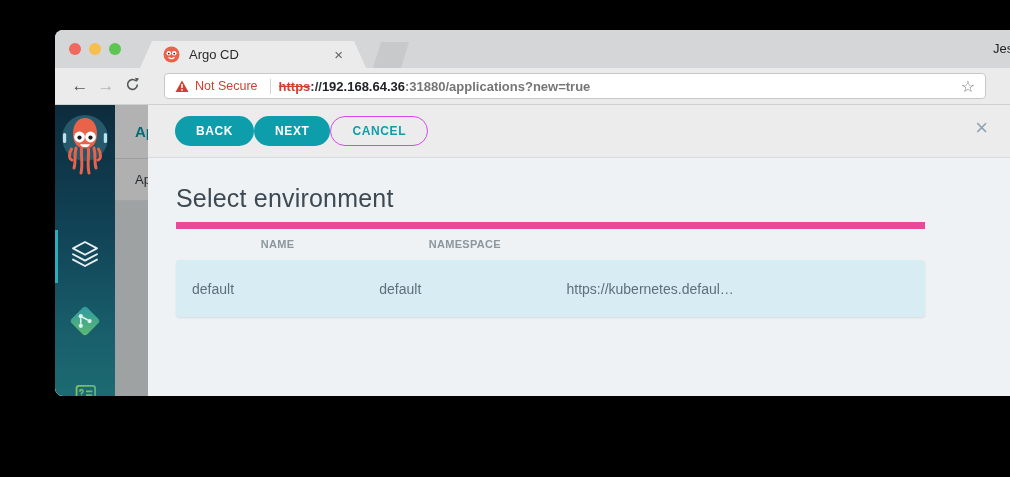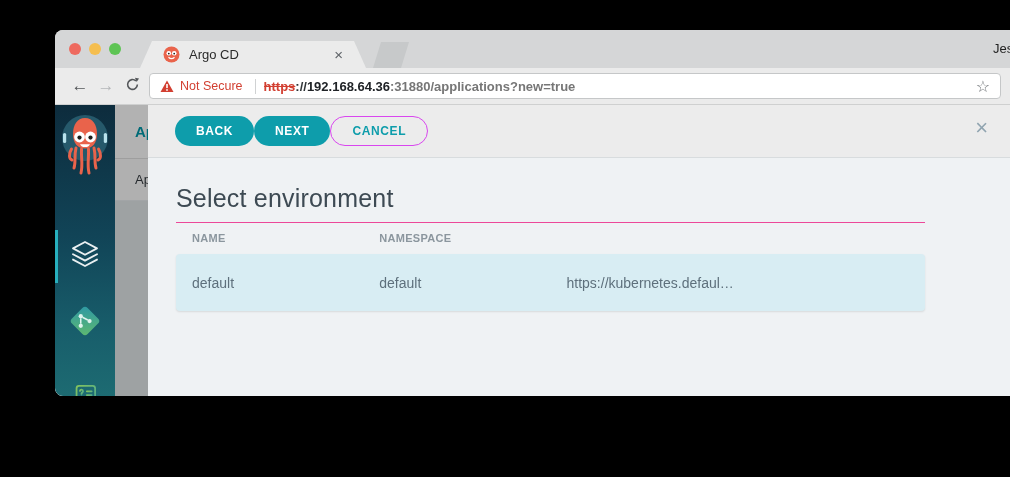--- a/index.html
+++ b/index.html
@@ -41,21 +41,21 @@
   
   .toolbar {
     height:37px; background:#ebebeb; border-bottom:1px solid #cfd0d0;
     display:flex; align-items:center; padding:0 12px;
   }
   .nav-ic { font-size:17px; color:#54575a; width:26px; text-align:center; flex:0 0 auto; }
   .nav-ic.disabled { color:#b4b6b8; }
   .reload-ic { width:26px; text-align:center; flex:0 0 auto; }
   .urlbar {
     flex:1; min-width:0; height:26px; background:#fff; border:1px solid #c5c7c8;
-    border-radius:4px; margin:0 4px; display:flex; align-items:center; padding:0 10px;
+    border-radius:4px; margin:0 19px; display:flex; align-items:center; padding:0 10px;
   }
   .warn-text { color:#d23f31; font-size:12.5px; margin:0 4px 0 6px; white-space:nowrap; }
   .url-divider { width:1px; height:15px; background:#d0d2d3; margin:0 8px; flex:0 0 auto; }
   .url-text { font-size:13px; white-space:nowrap; overflow:hidden; flex:1; color:#767676;font-weight:bold; }
   .url-text .scheme { color:#d23f31; text-decoration:line-through; }
   .url-text .sep  { color:#303437; }
   .url-text .host { color:#202327; }
   .url-text .rest { color:#767676; }
   .star-ic { font-size:16px; color:#6e7276; margin-left:8px; flex:0 0 auto; }
   .menu-dots { font-size:15px; font-weight:bold; color:#54575a; width:18px; text-align:center; flex:0 0 auto; }
@@ -94,21 +94,21 @@
     display:inline-flex; align-items:center; padding:0 21px; border:none; cursor:pointer;
     font-family:"Liberation Sans", sans-serif;
   }
   .btn.filled  { background:#0e9dab; color:#fff; }
   .btn.outline { background:transparent; border:1px solid #d946ef; color:#0e9dab; }
   .m-close { position:absolute; right:47px; top:12px; font-size:22px; color:#90a4b0;
              line-height:1; cursor:pointer; }
   .m-title { margin:26px 0 0 28px; font-size:25px; font-weight:400; color:#3d4a53; letter-spacing:.2px; }
   .tbl { margin:9px 28px 0; width:749px; }
   .tbl-head { display:grid; grid-template-columns:25% 25% 25% 25%;
-              border-top:1px solid #ec4899; padding:9px 0 10px; }
+              border-top:7px solid #ec4899; padding:9px 0 10px;text-align:center; }
   .th { padding-left:16px; font-size:11px; font-weight:bold; color:#8b969e; letter-spacing:.3px; }
   .tbl-row { display:grid; grid-template-columns:25% 25% 25% 25%; height:57px; align-items:center;
              background:#d8edf3; border-radius:4px; box-shadow:0 1px 2px rgba(0,0,0,.10); cursor:pointer; }
   .td { padding-left:16px; font-size:14px; color:#5e707c; white-space:nowrap; overflow:hidden;
         text-overflow:clip; }
 </style>
 </head>
 <body>
 
 <div class="window">

